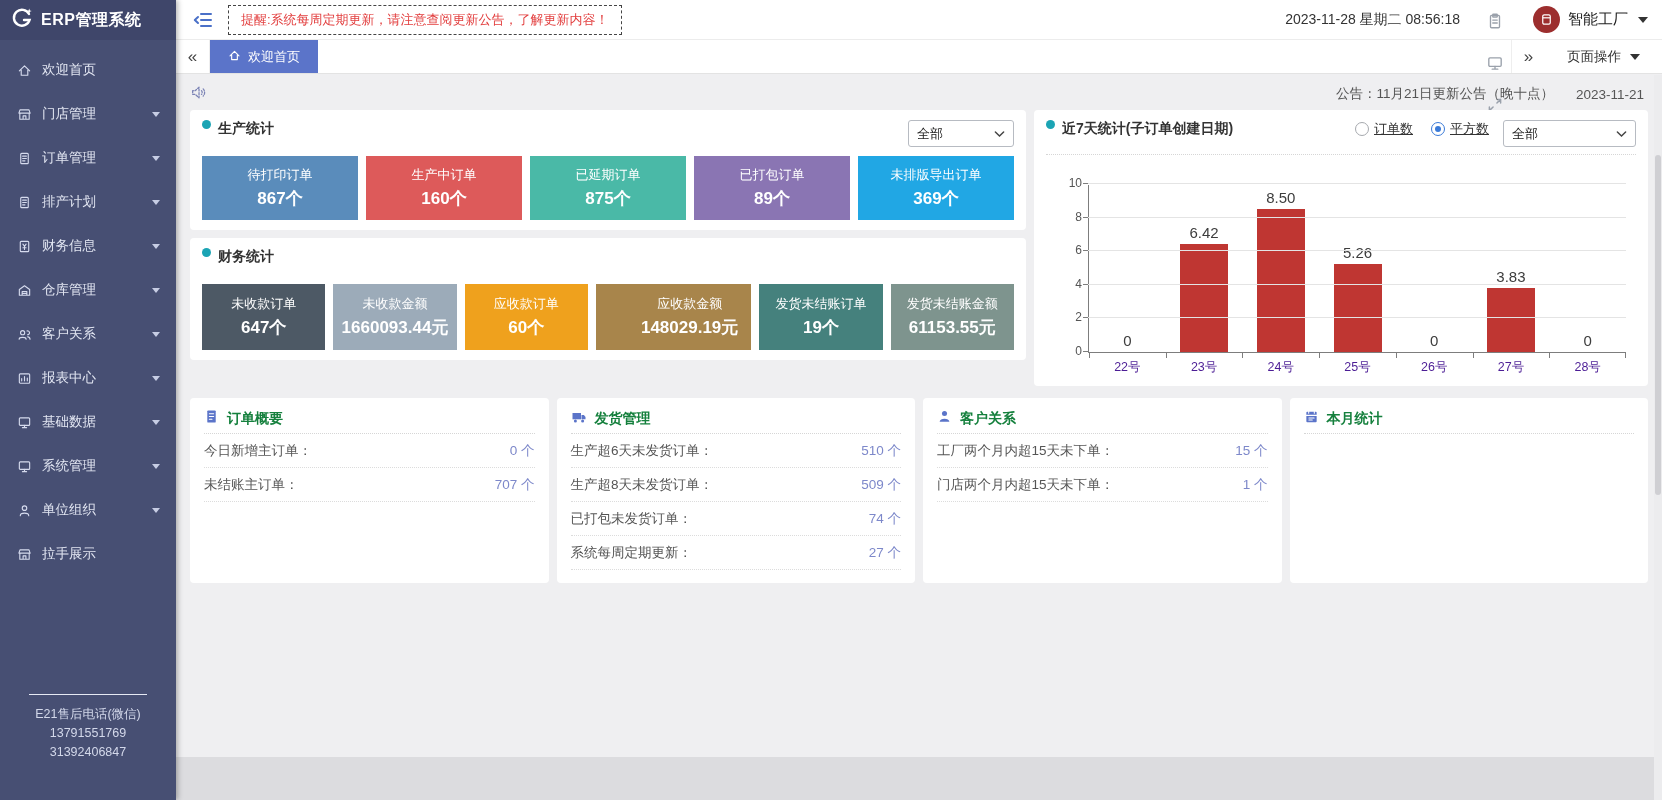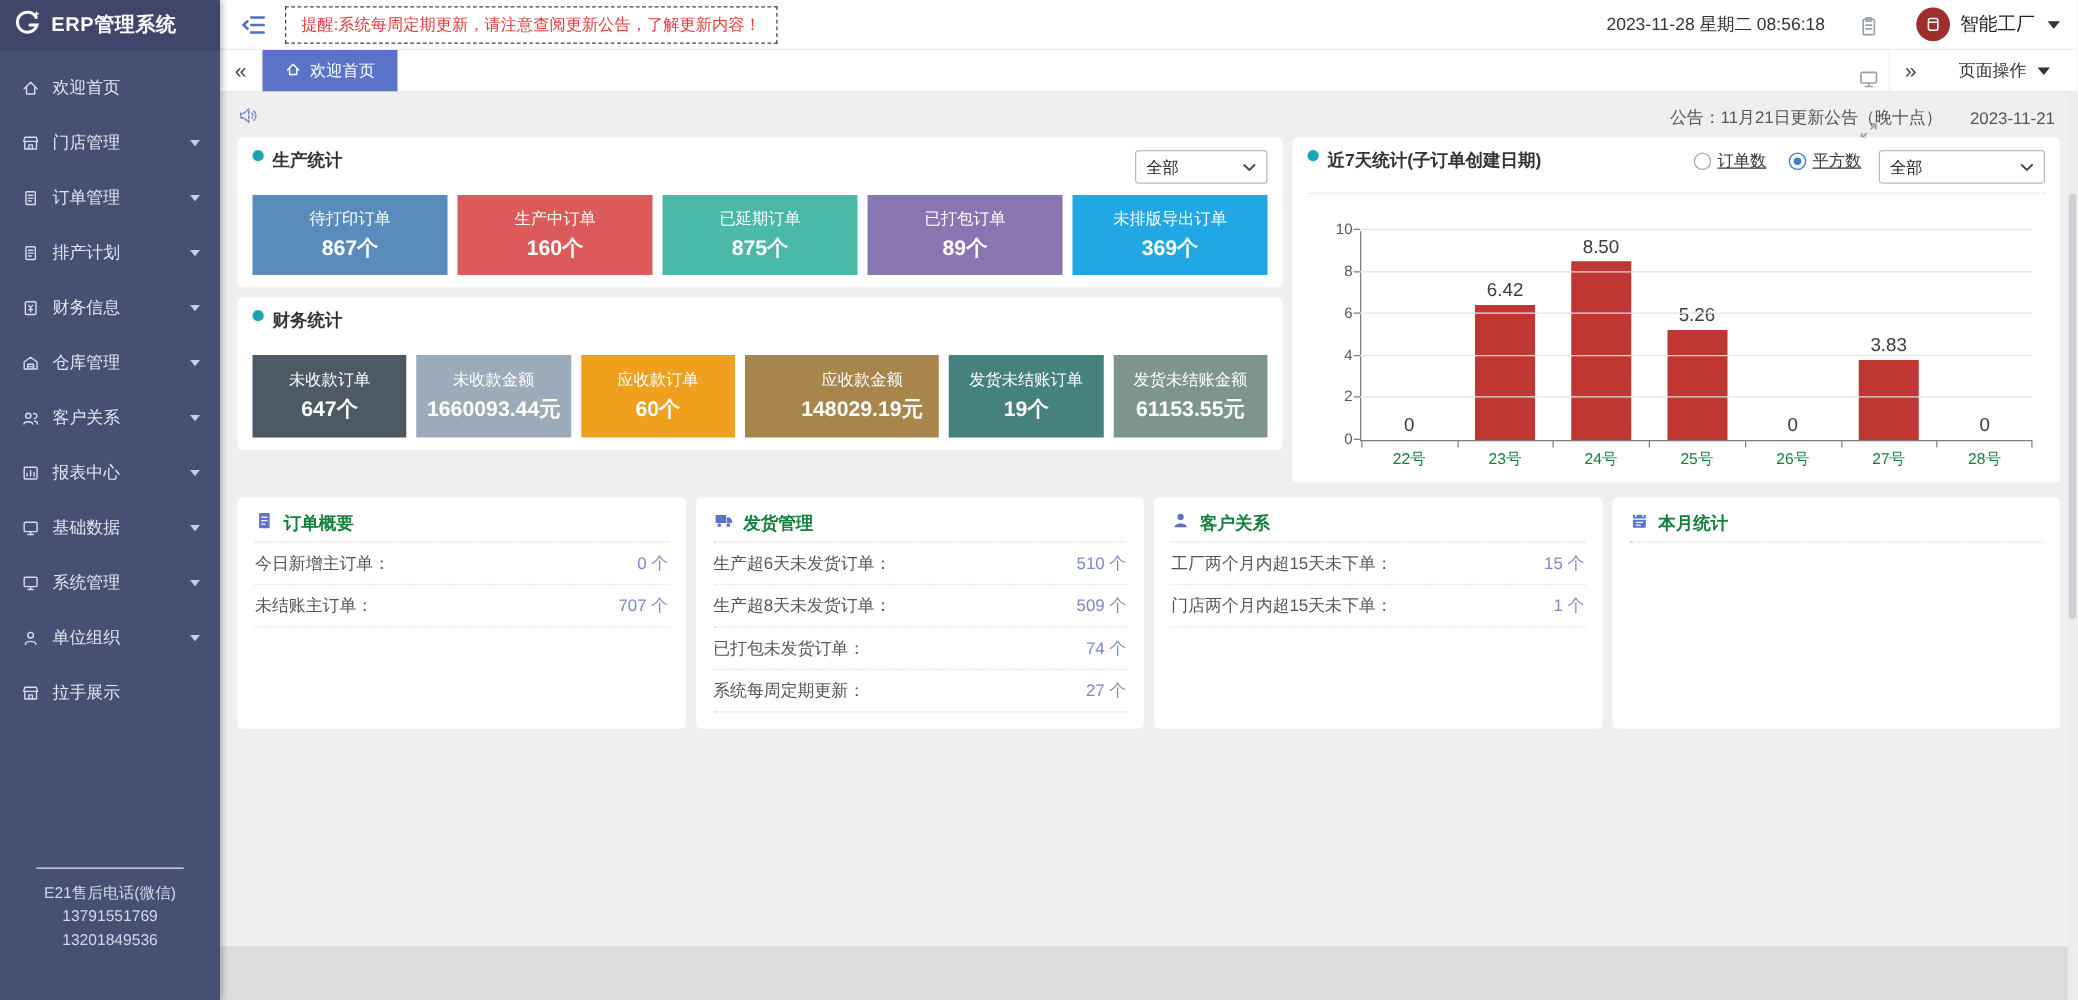--- a/index.html
+++ b/index.html
@@ -101,21 +101,21 @@
   .gridline.zero { background:transparent; }
   .ytick { position:absolute; left:-26px; top:-7px; width:20px; text-align:right; font-size:12px;
     color:#555; background:none; }
   .ytickmark { position:absolute; left:-5px; top:0; width:5px; height:1px; background:#7d7d7d; }
   .axis-left { position:absolute; left:0; top:0; bottom:0; width:1px; background:#7d7d7d; }
   .bars-row { position:absolute; left:1px; right:0; bottom:0; top:0; display:flex; }
   .bar-slot { flex:1; display:flex; flex-direction:column; align-items:center; justify-content:flex-end; }
   .bar-value { font-size:15px; color:#3d3d3d; margin-bottom:3px; }
   .bar { width:48px; }
   .xaxis { display:flex; margin-left:1px; position:relative; }
-  .xtick { flex:1; text-align:center; font-size:12.5px; color:#15803d; padding-top:6px; position:relative; }
+  .xtick { flex:1; text-align:center; font-size:12.5px; color:#4c1d95; padding-top:6px; position:relative; }
   .xtick::before { content:''; position:absolute; left:0; top:0; width:1px; height:5px; background:#7d7d7d; }
   .xaxis::after { content:''; position:absolute; right:0; top:0; width:1px; height:5px; background:#7d7d7d; }
 
   
   .row2 { display:flex; gap:8px; margin-top:12px; }
   .bpanel { flex:1; background:#fff; border-radius:4px; padding:10px 14px; height:185px; }
   .bp-head { display:flex; align-items:center; gap:8px; height:26px; border-bottom:1px dotted #d6d6d6;
     padding-bottom:4px; }
   .bp-title { font-size:14px; font-weight:bold; color:#15803d; }
   .bp-row { display:flex; align-items:center; justify-content:space-between; height:34px;
@@ -258,21 +258,21 @@
             </svg>
           </span>
         <span class="mlabel">拉手展示</span>
       </div>
     </nav>
 
     <div class="side-footer">
       <div class="rule"></div>
       <div>E21售后电话(微信)</div>
       <div>13791551769</div>
-      <div>13201849536</div>
+      <div>31392406847</div>
     </div>
   </aside>
 
   <div class="main">
 
     <header class="topbar">
       <span class="collapse-btn">
         <svg width="22" height="20" viewBox="0 0 22 20" fill="none" stroke="#4a70c8" stroke-width="2" stroke-linecap="round" stroke-linejoin="round">
             <path d="M9 4h10M9 10h10M9 16h10M6 7l-3.2 3L6 13"></path>
           </svg>

